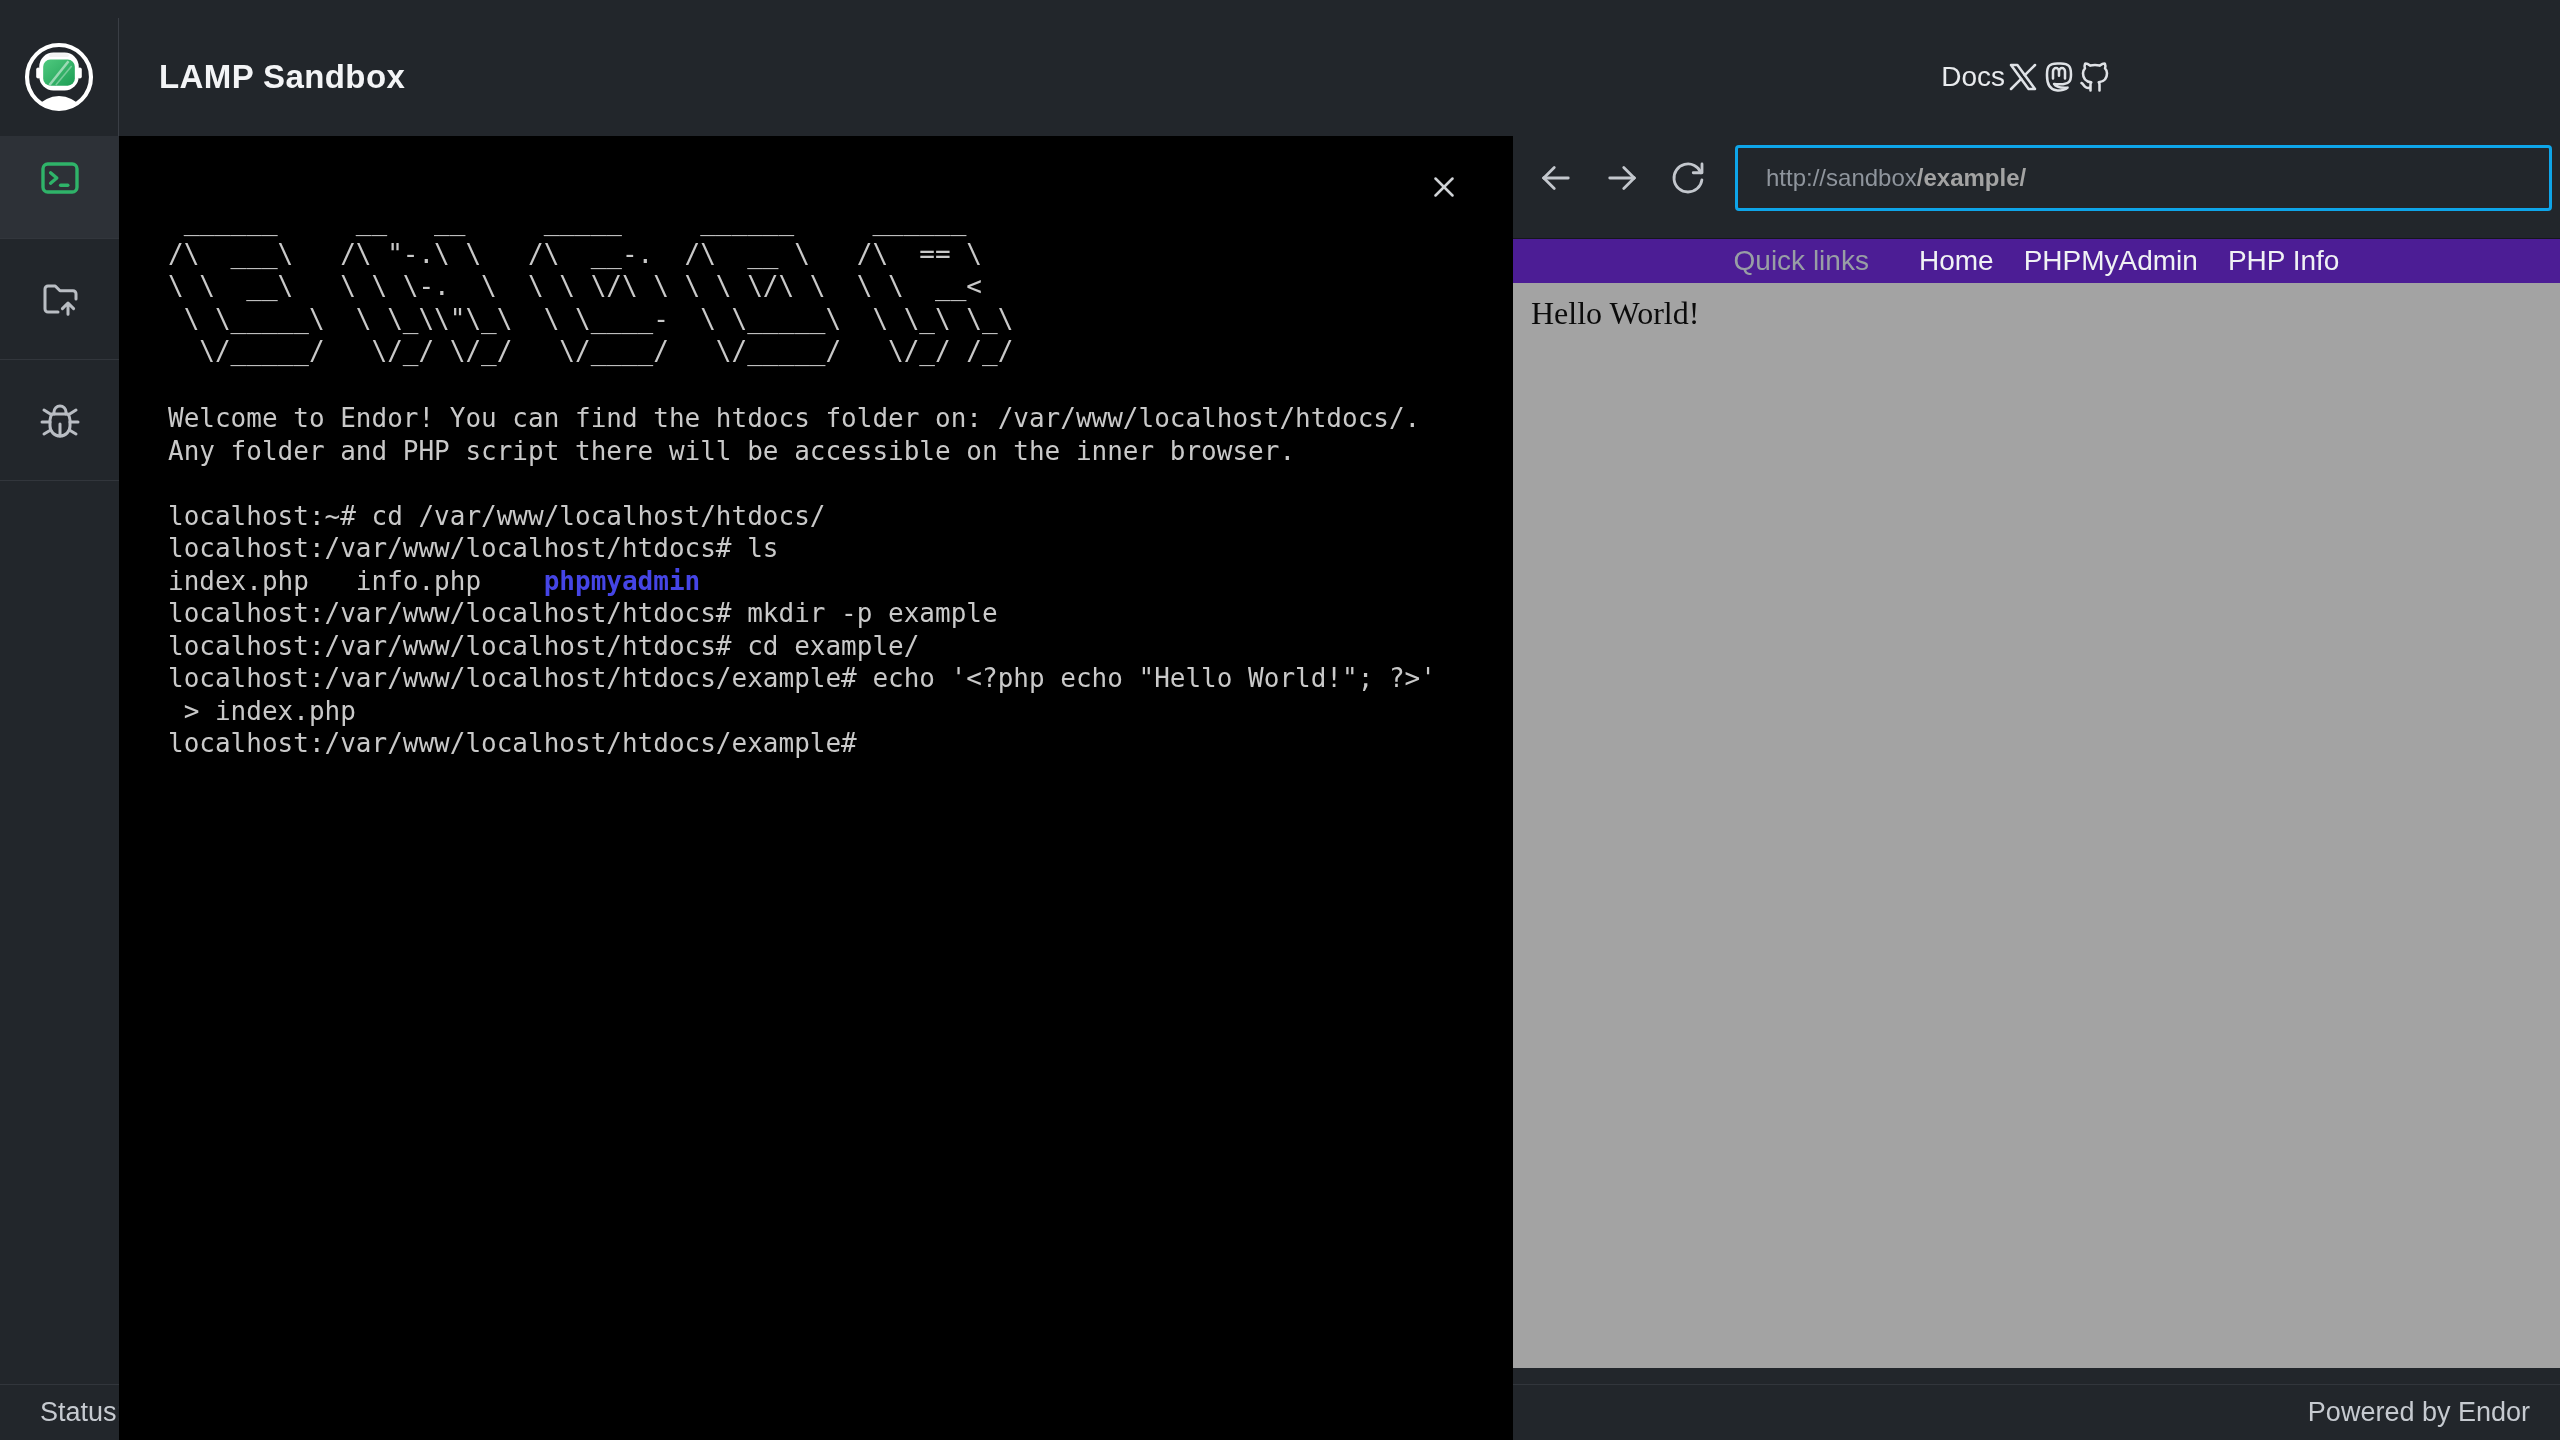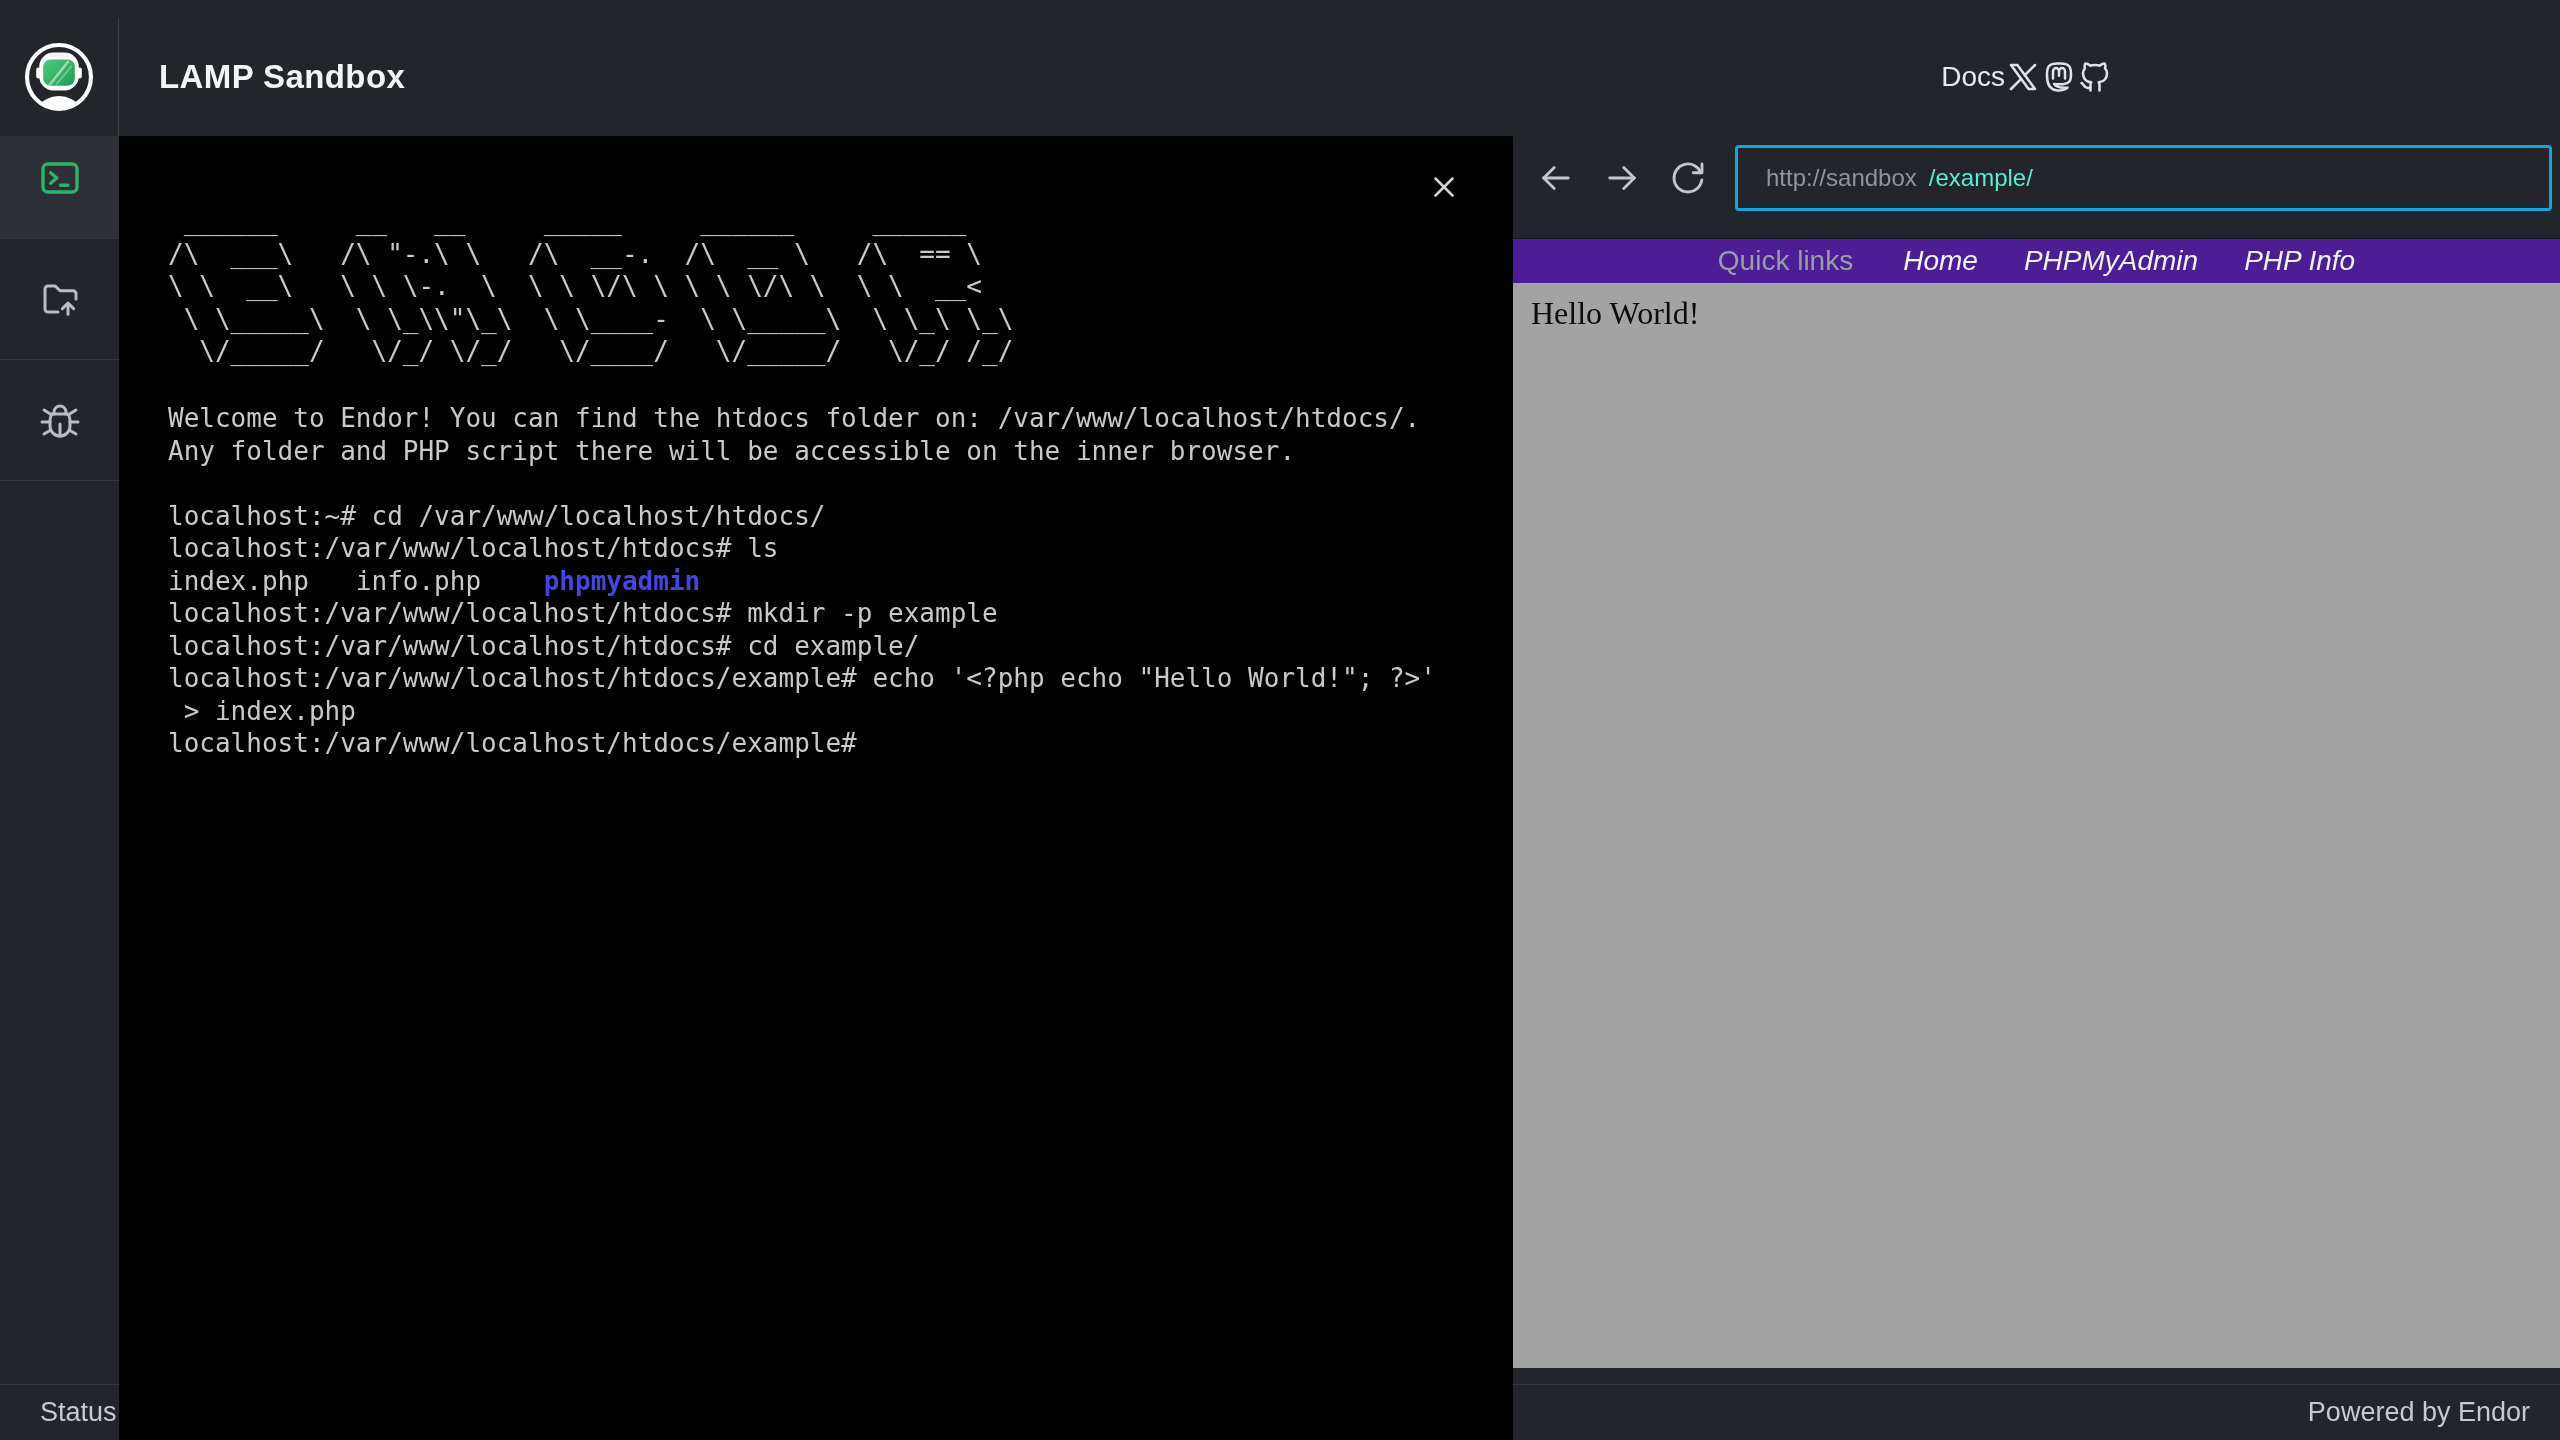--- a/index.html
+++ b/index.html
@@ -36,21 +36,21 @@
   
   .right-panel { position:absolute; left:1513px; top:118px; width:1047px; height:1266px; z-index:2; }
   .browser-nav { height:120px; background:#22262b; display:flex; align-items:center; padding-left:10px; }
   .nav-btn { width:66px; height:66px; display:flex; align-items:center; justify-content:center; cursor:pointer; flex:0 0 auto; }
   .nav-btn svg { width:42px; height:42px; fill:none; stroke:#c3c7cd; stroke-width:1.6;
     stroke-linecap:round; stroke-linejoin:round; }
   .url-box { margin-left:14px; margin-right:8px; flex:1; height:66px; border:3px solid #0ea5e9;
     border-radius:4px; display:flex; align-items:center; padding:0 28px; cursor:text;
     font-size:24px; white-space:nowrap; overflow:hidden; }
   .url-host { color:#8f959d; }
-  .url-path { color:#5eead4; font-weight:400; margin-left:12px; }
+  .url-path { color:#a3a3a3; font-weight:700; }
   .quicklinks { height:45px; background:#4c1d95; border-top:1px solid #15171b;
     display:flex; align-items:center; justify-content:center; gap:50px; font-size:28px; }
   .ql-label { color:#989ea5; }
   .qlink { color:#f0f2f4; font-weight:500; cursor:pointer; text-decoration:none; }
   .browser-content { height:1085px; background:#a3a3a3; overflow:hidden; }
   .php-output { font-family:"Liberation Serif", serif; color:#0b0b0b; font-size:32px; padding:12px 0 0 18px; }
   
   .terminal { position:absolute; left:119px; top:118px; width:1394px; height:1322px; background:#000;
     z-index:3; cursor:text; }
   .term-close { position:absolute; top:50px; right:50px; width:38px; height:38px;
@@ -170,21 +170,21 @@
           <path d="M20 4v5h-5"></path>
         </svg>
       </span>
       <div class="url-box">
         <span class="url-host">http://sandbox</span>
         <span class="url-path">/example/</span>
       </div>
     </div>
     <div class="quicklinks">
       <span class="ql-label">Quick links</span>
-      <span id="ql-nav" style="display:flex; gap:46px;font-style:italic;">
+      <span id="ql-nav" style="display:flex; gap:30px;">
           <span class="qlink">Home</span>
           <span class="qlink">PHPMyAdmin</span>
           <span class="qlink">PHP Info</span>
         </span>
     </div>
     <div class="browser-content">
       <div class="php-output">Hello World!</div>
     </div>
   </div>
 

